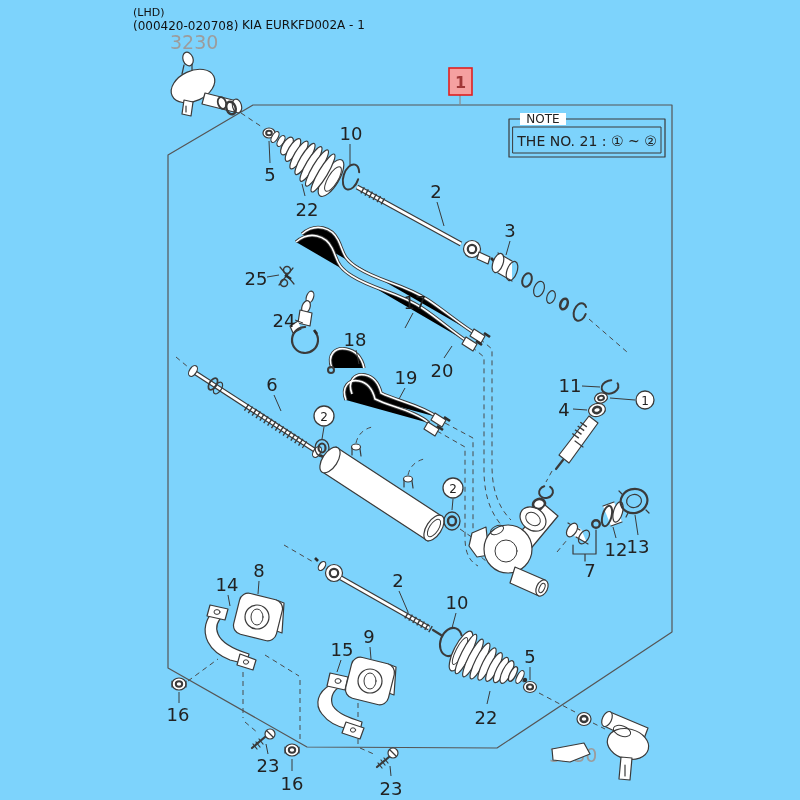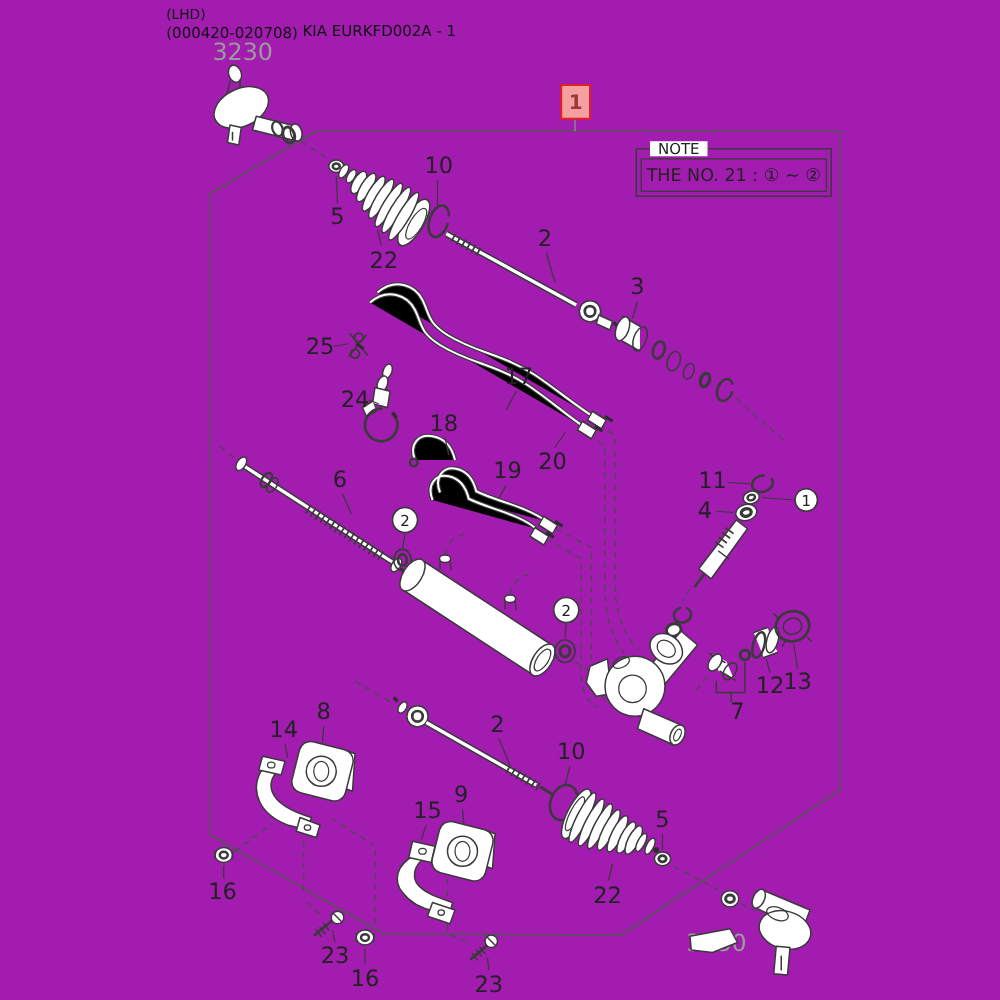--- a/index.html
+++ b/index.html
@@ -1,16 +1,16 @@
 <!DOCTYPE html>
 <html><head>
 <meta charset="utf-8">
 <style>
   html,body{margin:0;padding:0;background:#fff;}
-  .stage{width:800px;height:800px;position:relative;background:#a21caf;font-family:"DejaVu Sans",sans-serif;overflow:hidden;}
+  .stage{width:800px;height:800px;position:relative;background:#7dd3fc;font-family:"DejaVu Sans",sans-serif;overflow:hidden;}
   svg{display:block;}
   .ln{fill:none;stroke:#3a3a3a;stroke-width:1.2;stroke-linecap:round;stroke-linejoin:round;}
   .lnw{fill:#fff;stroke:#3a3a3a;stroke-width:1.2;stroke-linecap:round;stroke-linejoin:round;}
   .thk{fill:none;stroke:#3a3a3a;stroke-width:2.2;stroke-linecap:round;}
   .dk{fill:none;stroke:#2c2c2c;stroke-width:2.6;}
   .dsh{fill:none;stroke:#4a4a4a;stroke-width:1;stroke-dasharray:5 4;}
   .tubeO{fill:none;stroke:#3a3a3a;stroke-width:3.4;}
   .tubeI{fill:none;stroke:#fff;stroke-width:1.6;}
   .rodO{fill:none;stroke:#3a3a3a;stroke-width:5;}
   .rodI{fill:none;stroke:#fff;stroke-width:2.6;}

